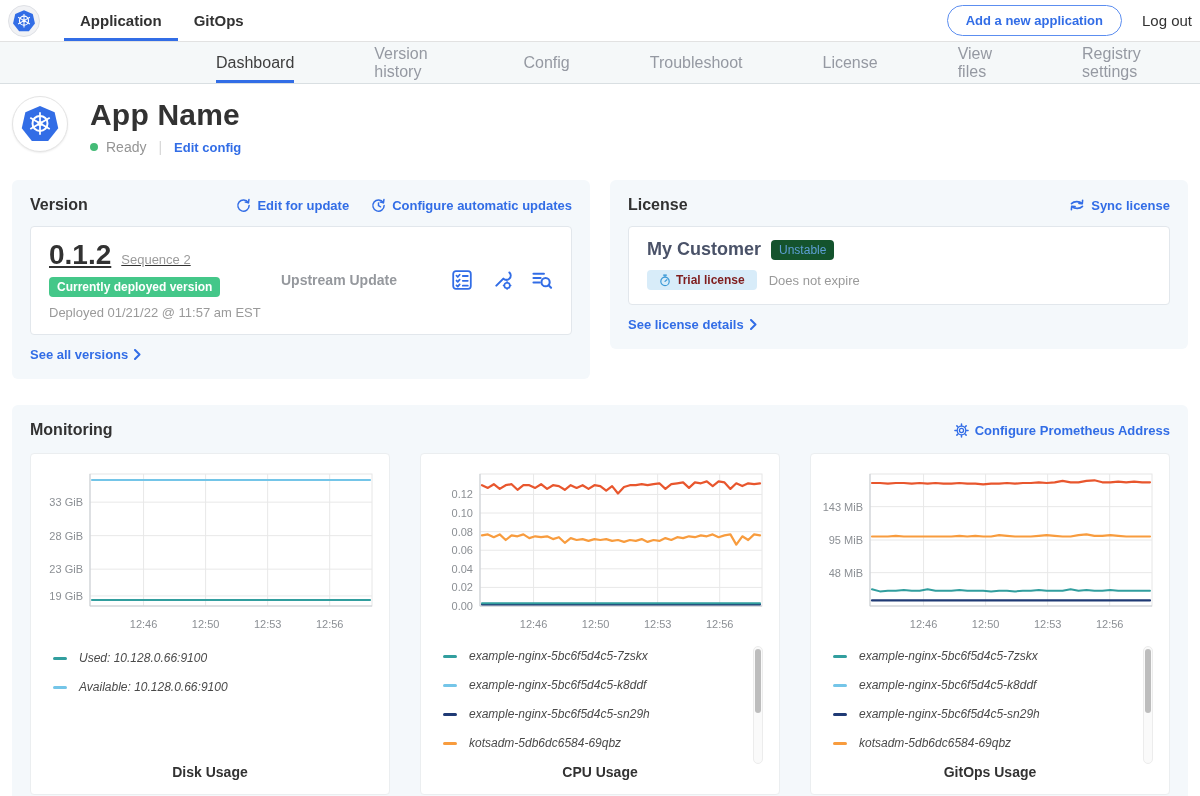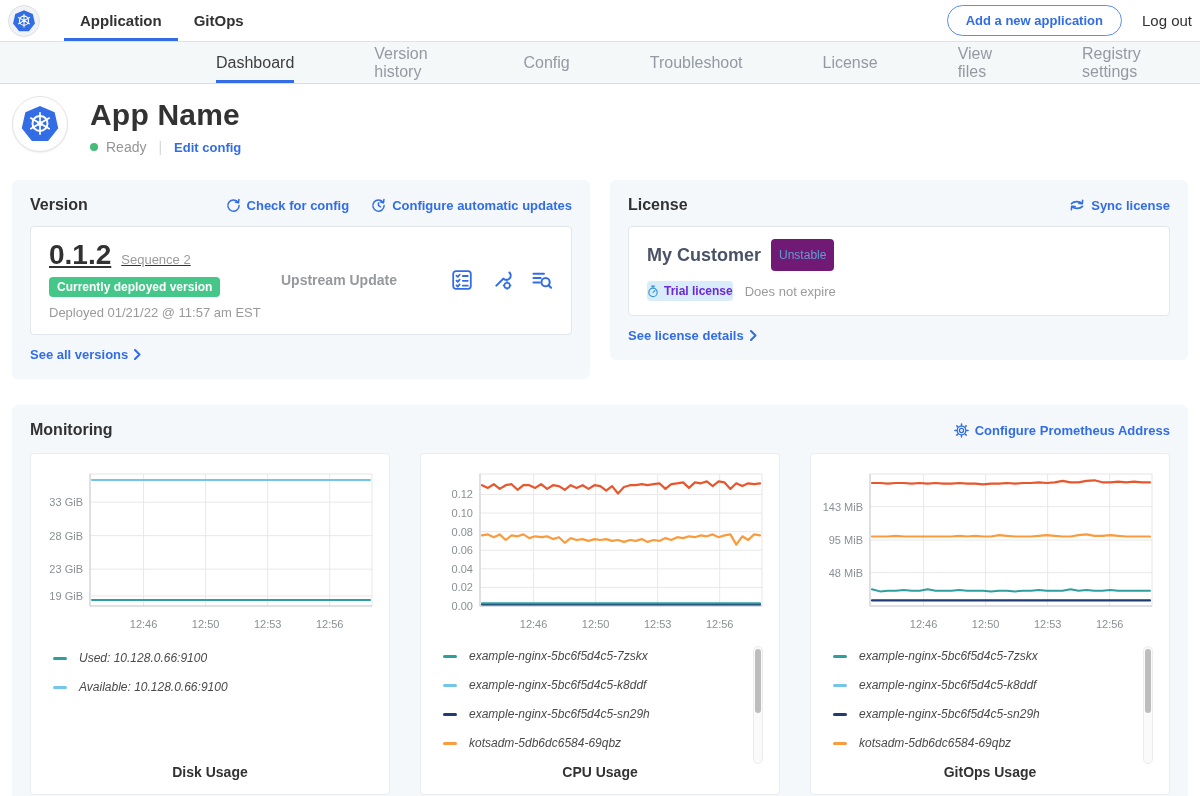--- a/index.html
+++ b/index.html
@@ -62,24 +62,24 @@
   .deployed-badge { display:inline-block; margin-top:6px; background:#44c789; color:#fff;
     font-size:12px; font-weight:700; padding:3px 8px; border-radius:4px; }
   .deployed-at { margin-top:8px; font-size:13px; color:#9a9a9a; }
   .upstream { flex:1; font-size:14px; font-weight:700; color:#95989d; }
   .version-icons { display:flex; gap:18px; align-items:center; }
   .see-link { margin-top:12px; }
 
   .license-inner { padding:12px 18px 14px 18px; }
   .customer-row { display:flex; align-items:center; gap:10px; }
   .customer-name { font-size:18px; font-weight:700; color:#4a5268; }
-  .channel-badge { background:#701a75; color:#5d9fd4; font-size:12px; padding:9px 8px; border-radius:4px; }
+  .channel-badge { background:#14532d; color:#5d9fd4; font-size:12px; padding:3px 8px; border-radius:4px; }
   .license-row2 { display:flex; align-items:center; margin-top:10px; gap:12px; }
-  .trial-badge { background:#d8ecf9; color:#6d28d9; font-size:12px; font-weight:700;
-    padding:3px 0; border-radius:4px; display:inline-flex; align-items:center; gap:5px; }
+  .trial-badge { background:#d8ecf9; color:#7f1d1d; font-size:12px; font-weight:700;
+    padding:3px 12px; border-radius:4px; display:inline-flex; align-items:center; gap:5px; }
   .expiry { font-size:13px; color:#9a9a9a; }
 
   
   .monitoring-panel { margin:26px 12px 0 12px; background:#f4f8fb; border-radius:6px;
     padding:16px 18px 18px 18px; }
   .charts-row { display:flex; gap:30px; margin-top:14px; }
   .chart-card { width:360px; height:342px; background:#fff; border:1px solid #ebeef0;
     border-radius:4px; padding:10px 10px 14px 10px; display:flex; flex-direction:column; }
   .chart-svg { margin:2px auto 0 auto; display:block; }
   .legend { margin:16px 0 0 12px; position:relative; flex:1;font-style:italic; }
@@ -167,21 +167,21 @@
 <div class="cards-row">
   <div class="panel version-panel">
     <div class="panel-title-row">
       <div class="panel-title">Version</div>
       <div class="panel-links">
         <span class="link">
           <svg class="icon" width="15" height="15" viewBox="0 0 16 16" fill="none" stroke="#326de6" stroke-width="1.6" stroke-linecap="round" stroke-linejoin="round">
             <path d="M13.1 4.9 A6 6 0 1 0 14 8"></path>
               <polyline points="13.8,1.6 13.3,5.1 9.9,4.4"></polyline>
           </svg>
-          <span>Check for config</span>
+          <span>Edit for update</span>
         </span>
         <span class="link">
           <svg class="icon" width="15" height="15" viewBox="0 0 16 16" fill="none" stroke="#326de6" stroke-width="1.6" stroke-linecap="round" stroke-linejoin="round">
             <path d="M13.1 4.9 A6 6 0 1 0 14 8"></path>
               <polyline points="13.8,1.6 13.3,5.1 9.9,4.4"></polyline>
             <polyline points="8,5.4 8,8.2 10.2,9.4"></polyline>
           </svg>
           <span>Configure automatic updates</span>
         </span>
       </div>

